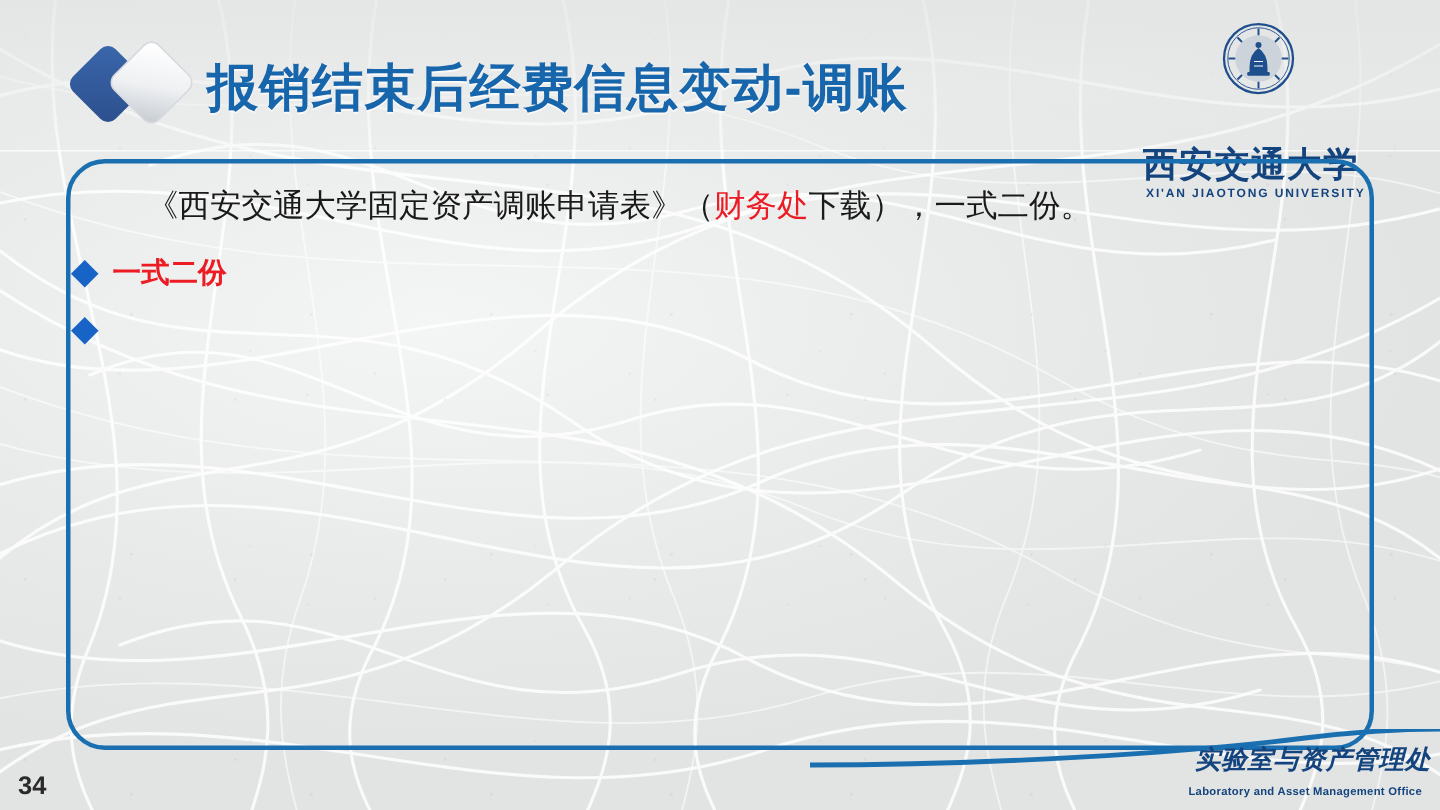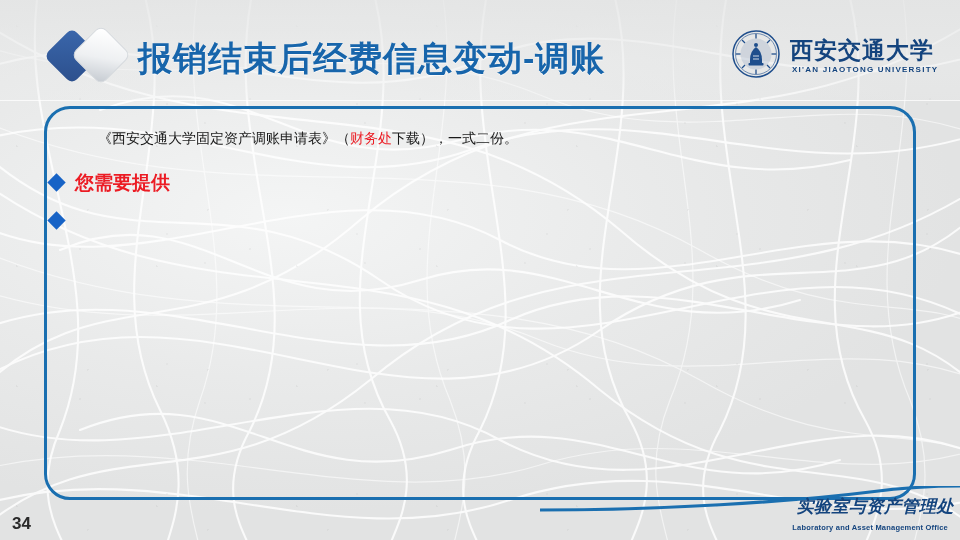--- a/index.html
+++ b/index.html
@@ -70,25 +70,26 @@
     font-size: 34px;
     font-weight: bold;
     color: #1765ab;
     letter-spacing: 1px;
     white-space: nowrap;
     text-shadow: 0 1px 0 rgba(255,255,255,0.65);
   }
 
   .univ-logo {
     position: absolute;
-    right: 14px; top: 26px;
+    right: 14px; top: 14px;
     width: 215px; height: 56px;
     display: flex;
     align-items: center;
-    gap: 8px;
+    gap: 24px;
+    flex-direction: column;
   }
   .univ-seal { width: 50px; height: 50px; flex: 0 0 auto; }
   .univ-wordmark { width: 155px; height: 50px; flex: 0 0 auto; }
 
   
   .content-box {
     position: absolute;
     left: 44px; top: 106px;
     width: 872px; height: 394px;
     border: 3px solid #1a6fb0;
@@ -117,21 +118,21 @@
   .bullet-text {
     font-size: 19px;
     line-height: 30px;
     font-weight: bold;
     white-space: nowrap;
   }
   .bullet-text.red { color: #ec1c24; }
   .bullet-text.dark { color: #1a1a1a; font-weight: normal; font-size: 21px; }
 
   .sub-line {
-    font-size: 14px;
+    font-size: 21px;
     line-height: 32px;
     color: #1a1a1a;
     margin: 4px 0 6px 48px;
     white-space: nowrap;
   }
   .sub-line .red { color: #ec1c24; }
 
   .gap-a { height: 8px; }
   .gap-b { height: 6px; }
 
@@ -270,21 +271,21 @@
   <div class="content-box"></div>
 
   <div class="bullets">
 
     <div class="sub-line"><span>《西安交通大学固定资产调账申请表》（</span><span class="red">财务处</span><span>下载），一式二份。</span></div>
 
     <div class="gap-a"></div>
 
     <div class="bullet-row">
       <div class="bullet-diamond"></div>
-      <div class="bullet-text red">您需要提供</div>
+      <div class="bullet-text red">一式二份</div>
     </div>
 
     <div class="gap-b"></div>
 
     <div class="bullet-row">
       <div class="bullet-diamond"></div>
     </div>
 
   </div>
 

